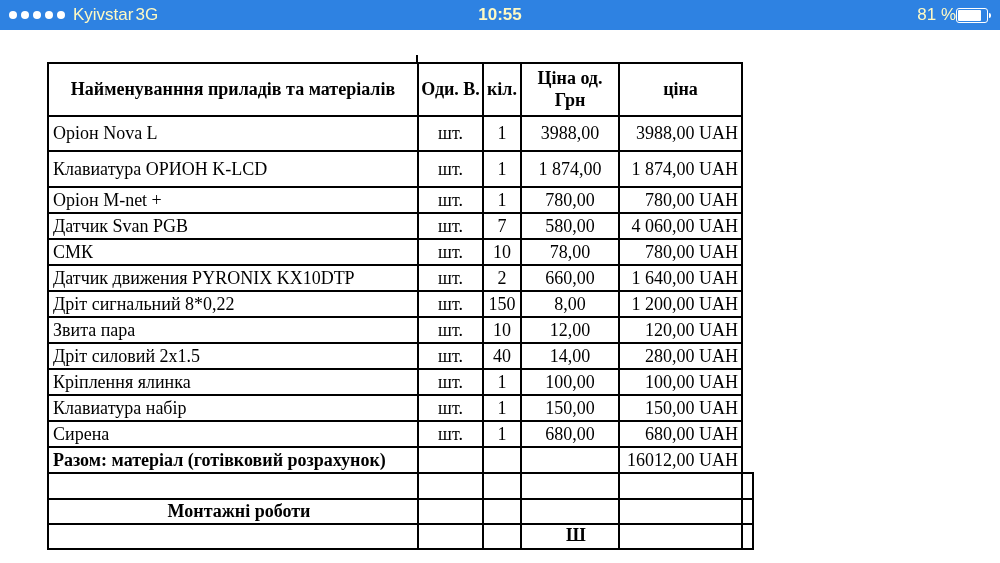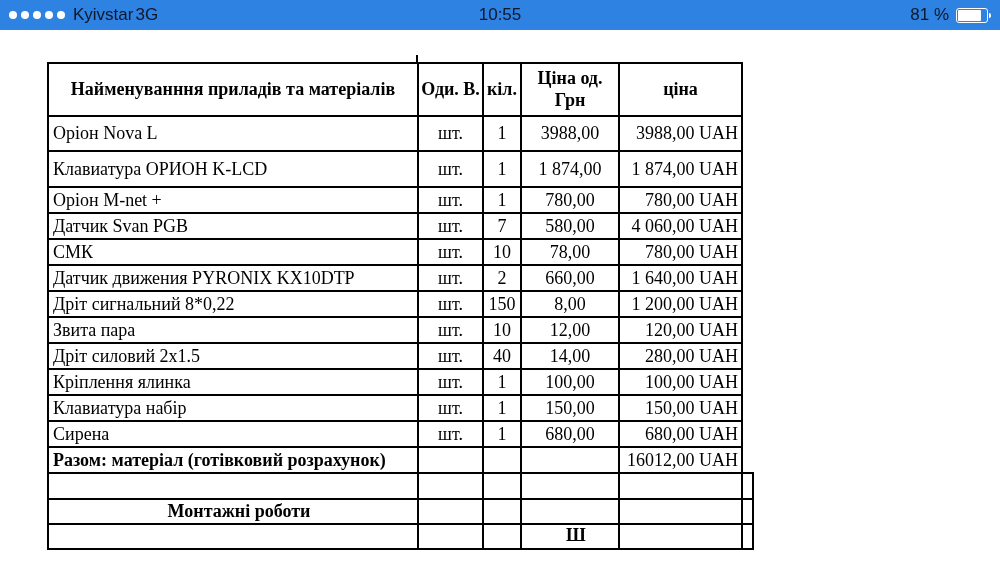--- a/index.html
+++ b/index.html
@@ -1,27 +1,27 @@
 <!DOCTYPE html>
 <html><head>
 <meta charset="utf-8">
 <style>
   html,body{margin:0;padding:0;background:#fff;}
   .screen{position:relative;width:1000px;height:563px;background:#fff;overflow:hidden;}
 
   
   .statusbar{position:absolute;left:0;top:0;width:1000px;height:30px;
-    color:#0f172a;font-family:"Liberation Sans",sans-serif;font-size:17px;}
+    color:#fef9c3;font-family:"Liberation Sans",sans-serif;font-size:17px;}
   .sb-left{position:absolute;left:9px;top:0;height:30px;display:flex;align-items:center;}
   .dots{display:flex;gap:4px;margin-right:8px;}
   .dot{width:8px;height:8px;border-radius:50%;background:#fff;}
   .net{margin-left:2px;}
   .sb-time{position:absolute;left:0;top:0;width:100%;height:30px;display:flex;
-    align-items:center;justify-content:center;font-weight:normal;}
-  .sb-right{position:absolute;right:9px;top:0;height:30px;display:flex;align-items:center;gap:7px;}
+    align-items:center;justify-content:center;font-weight:bold;}
+  .sb-right{position:absolute;right:9px;top:0;height:30px;display:flex;align-items:center;}
   .bat{display:flex;align-items:center;}
   .bat-body{display:block;width:28px;height:11px;border:1px solid #fff;border-radius:3px;padding:1px;box-sizing:content-box;}
   .bat-fill{display:block;height:100%;background:#fff;border-radius:1px;}
   .bat-tip{display:block;width:2px;height:5px;background:#fff;margin-left:1px;border-radius:0 2px 2px 0;}
 
   
   .tick{position:absolute;left:416px;top:55px;width:2px;height:7px;background:#000;}
 
   
   table.doc{position:absolute;left:47px;top:62px;width:705px;border-collapse:collapse;

